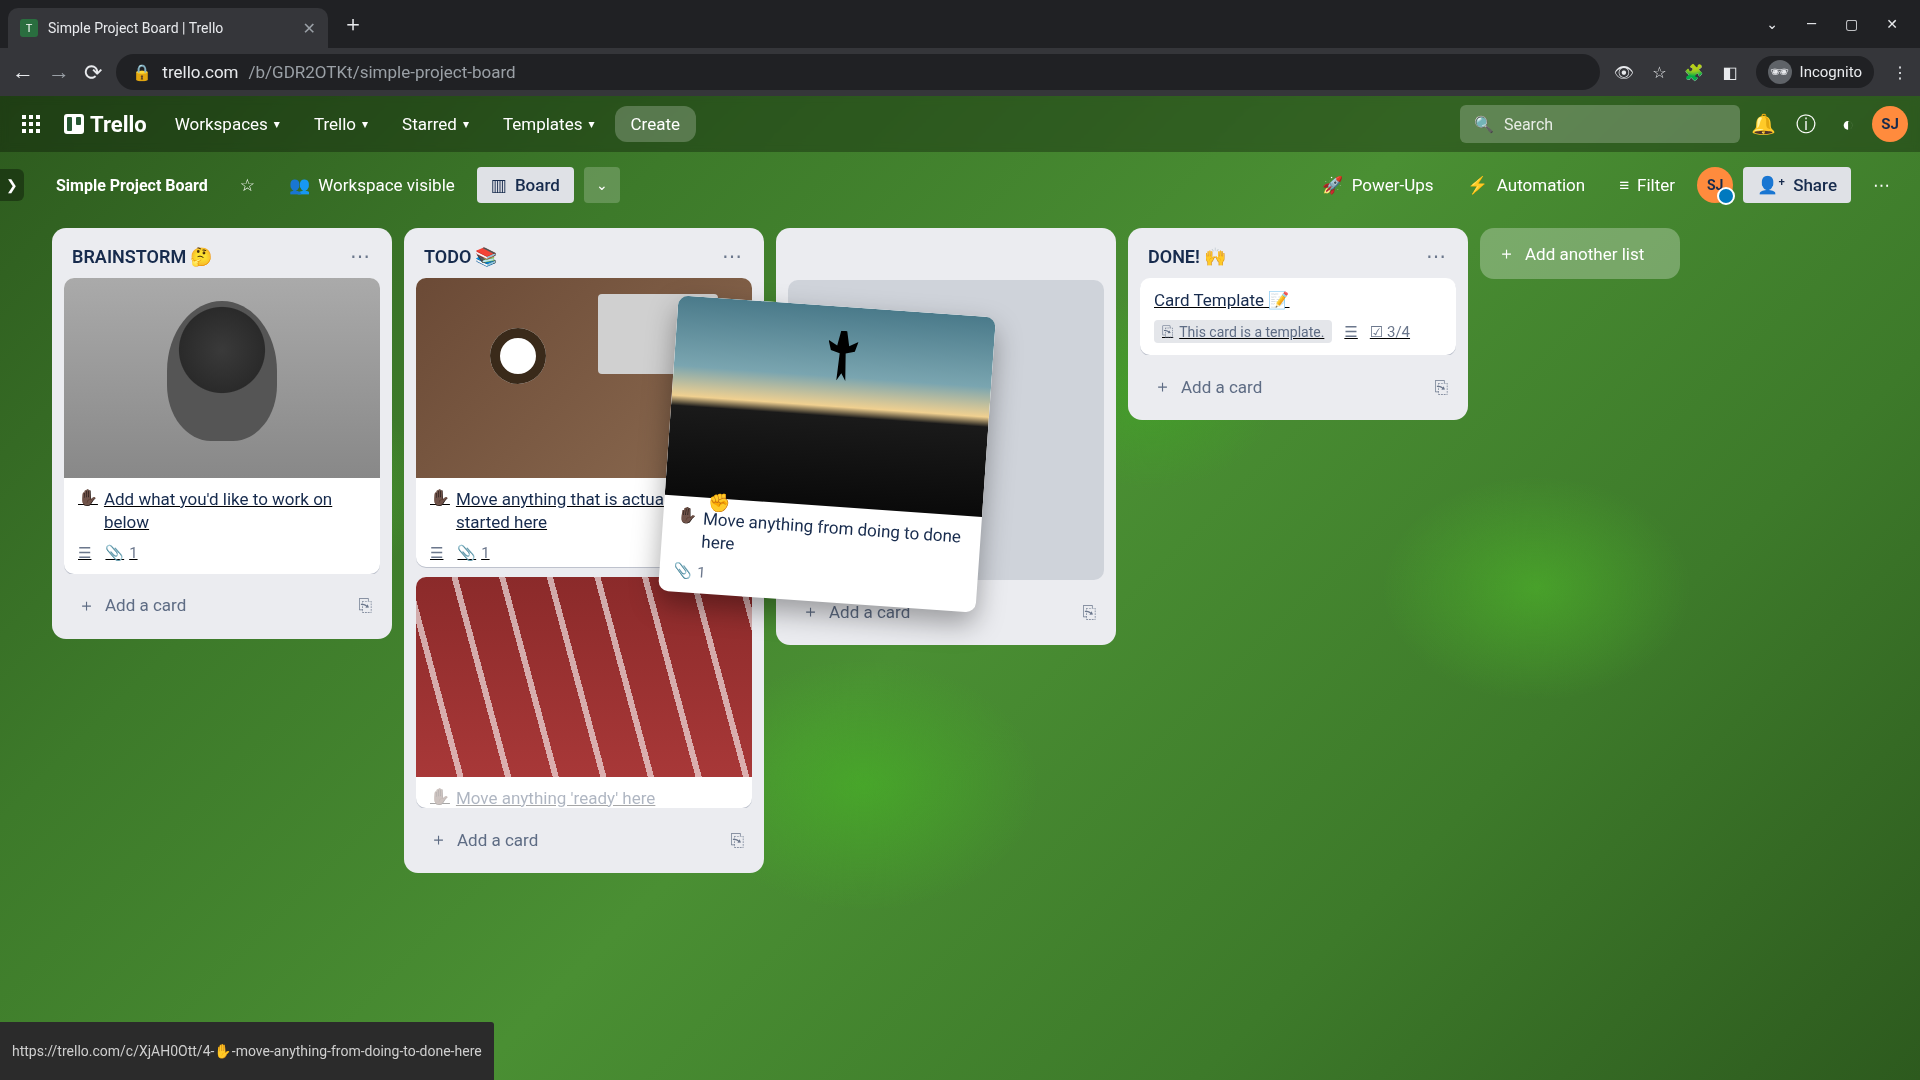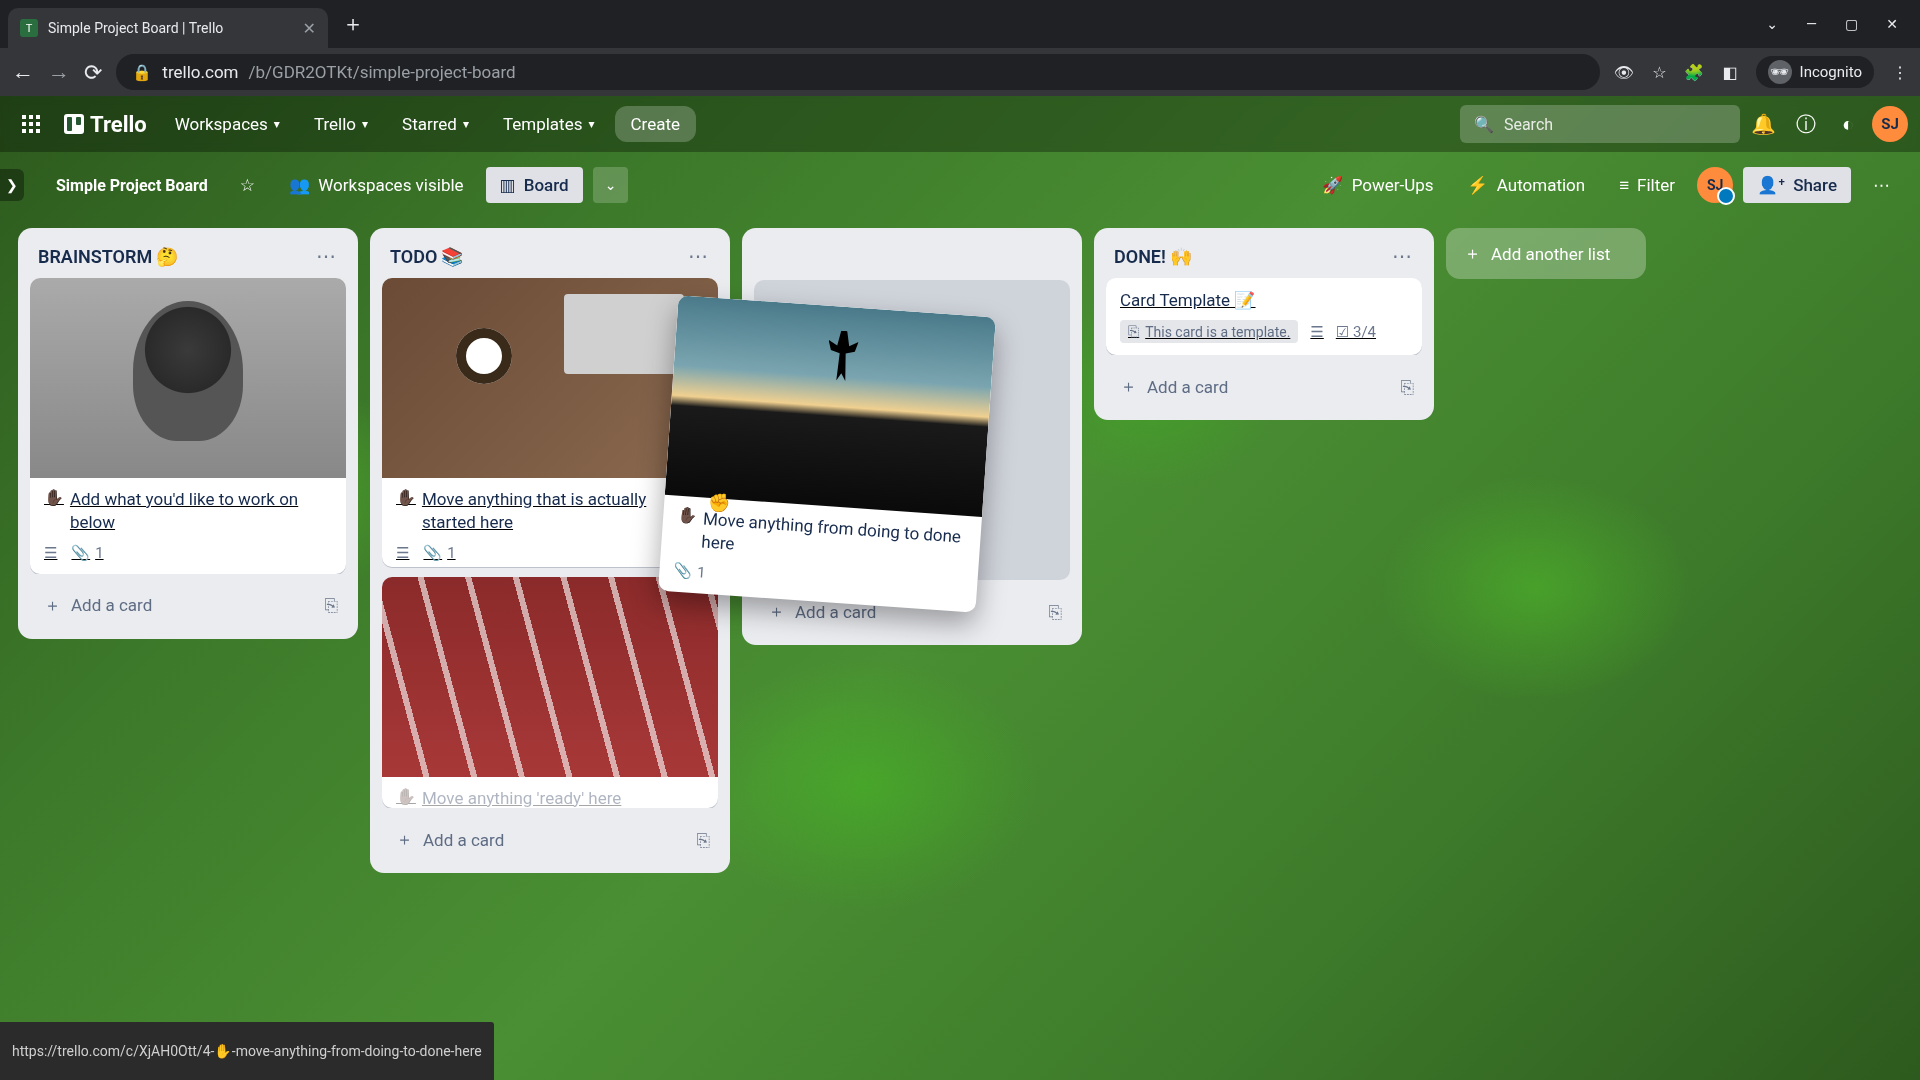--- a/index.html
+++ b/index.html
@@ -56,21 +56,21 @@
 .board-title { color:#fff; font-size:16px; font-weight:700; padding:0 10px; margin-left:28px; }
 .board-chip { color:#fff; padding:8px 12px; border-radius:4px; cursor:pointer; font-size:17px; display:flex; align-items:center; gap:8px; }
 .board-view-btn { background:#dfe1e6; color:#172b4d; padding:8px 14px; border-radius:4px; font-size:17px; font-weight:500; display:flex; align-items:center; gap:8px; cursor:pointer; }
 .view-chev { background:rgba(255,255,255,0.2); color:#fff; padding:10px 12px; border-radius:4px; cursor:pointer; font-size:14px; }
 .board-right { margin-left:auto; display:flex; align-items:center; gap:10px; }
 .share-btn { background:#dfe1e6; color:#172b4d; padding:8px 14px; border-radius:4px; font-size:17px; font-weight:500; display:flex; align-items:center; gap:8px; cursor:pointer; }
 .member-avatar { width:36px; height:36px; border-radius:50%; background:#ff8b3d; color:#172b4d; font-weight:700; font-size:14px; display:flex; align-items:center; justify-content:center; position:relative; }
 .member-avatar::after { content:''; position:absolute; bottom:-2px; right:-2px; width:14px; height:14px; background:#0079bf; border-radius:50%; border:2px solid #fff; }
 
 
-.board-canvas { position:relative; padding:10px 18px; display:flex; gap:12px; align-items:flex-start; height:calc(100% - 122px); }
+.board-canvas { position:relative; padding:10px 18px; display:flex; gap:12px; align-items:flex-start; height:calc(100% - 122px);margin-left:34px; }
 .list { background:#ebecf0; border-radius:14px; width:340px; padding:12px; display:flex; flex-direction:column; max-height:100%; }
 .list.wide { width:360px; }
 .list-header { display:flex; align-items:center; justify-content:space-between; padding:4px 8px 10px; }
 .list-title { font-size:18px; font-weight:600; color:#172b4d; }
 .list-menu { color:#6b778c; cursor:pointer; font-size:20px; letter-spacing:2px; }
 .cards { display:flex; flex-direction:column; gap:10px; overflow-y:auto;text-decoration:underline; }
 .card { background:#fff; border-radius:10px; box-shadow:0 1px 0 rgba(9,30,66,0.2); overflow:hidden; cursor:pointer; }
 .card-cover { width:100%; height:200px; background:#999; }
 .cover-think { background:linear-gradient(180deg,#aaa 0%,#888 100%); position:relative; }
 .cover-think::after { content:''; position:absolute; left:50%; top:50%; transform:translate(-50%,-55%); width:110px; height:140px; background:radial-gradient(circle at 50% 35%,#3a3a3a 0%,#2a2a2a 40%,transparent 41%), linear-gradient(#555,#555); border-radius:50% 50% 40% 40%; }
@@ -206,21 +206,21 @@
     <span class="hdr-icon">◐</span>
     <div class="avatar">SJ</div>
   </div>
 
   <div class="board-bar">
     <span class="expand-btn">❯</span>
     <div class="board-title">Simple Project Board</div>
     <div class="board-chip">☆</div>
     <div class="board-chip">
       <span>👥</span>
-      <span>Workspaces visible</span>
+      <span>Workspace visible</span>
     </div>
     <div class="board-view-btn">
       <span>▥</span>
       <span>Board</span>
     </div>
     <div class="view-chev">⌄</div>
     <div class="board-right">
       <div class="board-chip">
           <span>🚀</span>
           <span>Power-Ups</span>

